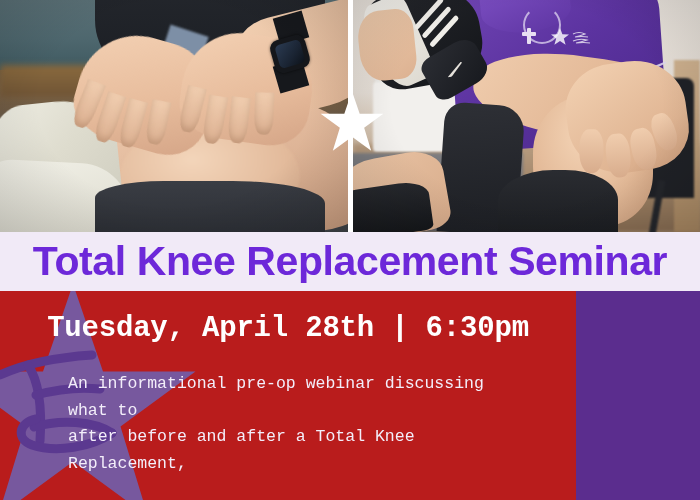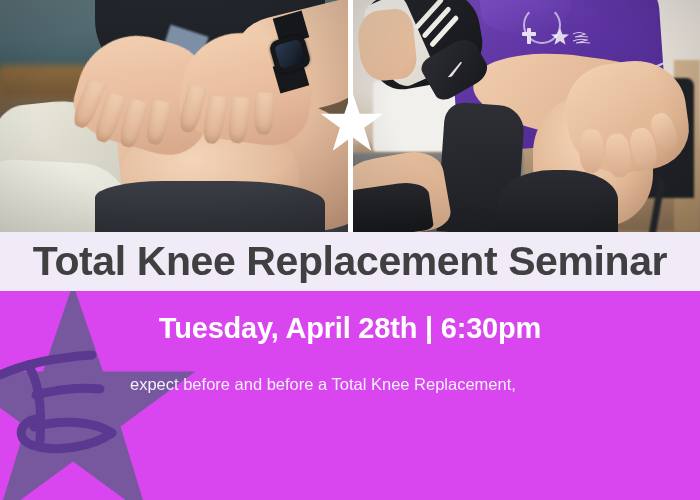--- a/index.html
+++ b/index.html
@@ -318,33 +318,34 @@
     left: 0; top: 232px;
     width: 700px; height: 59px;
     background: #f1eaf7;
     display: flex;
     align-items: center;
     justify-content: center;
   }
   .title-text {
     font-size: 41px;
     font-weight: 700;
-    color: #404040;
+    color: #6d28d9;
     letter-spacing: -0.4px;
     white-space: nowrap;
     line-height: 1;
   }
 
   
   .body-band {
     position: absolute;
     left: 0; top: 291px;
-    width: 700px; height: 209px;
-    background: #d946ef;
+    width: 576px; height: 209px;
+    background: #b91c1c;
     overflow: hidden;
+    font-family: Liberation Mono, monospace;
   }
   .watermark-star {
     position: absolute;
     left: -52px; top: -12px;
     width: 250px; height: 250px;
     color: #77589e;
     opacity: 1;
   }
   .watermark-e {
     position: absolute;
@@ -492,18 +493,19 @@
         <path d="M32 16 C 44 34, 46 62, 44 92"></path>
         <path d="M40 46 C 62 40, 86 38, 104 40"></path>
         <path d="M38 78 C 64 70, 98 72, 116 84"></path>
         <path d="M116 84 C 96 98, 60 104, 36 96 C 20 90, 22 74, 40 70"></path>
       </g>
     </svg>
 
     <div class="body-content">
       <div class="date-line">Tuesday, April 28th | 6:30pm</div>
       <div class="desc">
-        <span>expect before and before a Total Knee Replacement,</span>
+        <span>An informational pre-op webinar discussing what to</span>
+        <span>after before and after a Total Knee Replacement,</span>
       </div>
     </div>
   </div>
 
 </div>
 
 </body></html>

